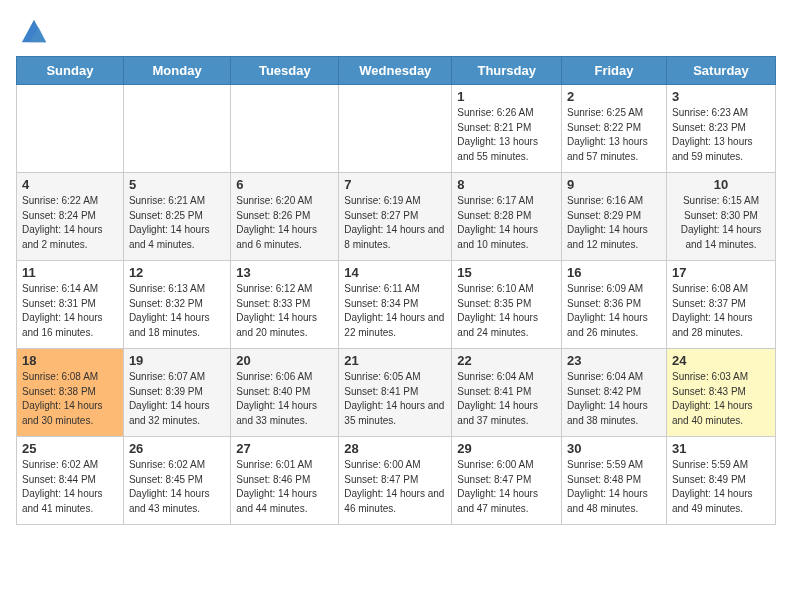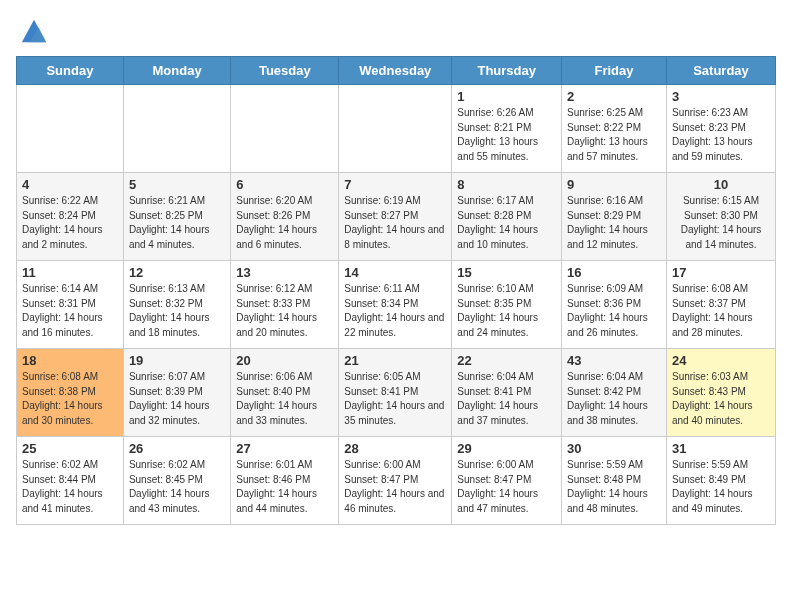--- a/index.html
+++ b/index.html
@@ -265,21 +265,21 @@
 Sunset: 8:41 PM
 Daylight: 14 hours and 35 minutes.</div>
         </td>
         <td style="background: rgb(245, 245, 245);">
           <span class="day-number">22</span>
           <div class="day-info" style="white-space: pre-line;">Sunrise: 6:04 AM
 Sunset: 8:41 PM
 Daylight: 14 hours and 37 minutes.</div>
         </td>
         <td style="background: rgb(245, 245, 245);">
-          <span class="day-number">43</span>
+          <span class="day-number">23</span>
           <div class="day-info" style="white-space: pre-line;">Sunrise: 6:04 AM
 Sunset: 8:42 PM
 Daylight: 14 hours and 38 minutes.</div>
         </td>
         <td style="background: #fef9c3;">
           <span class="day-number">24</span>
           <div class="day-info" style="white-space: pre-line;">Sunrise: 6:03 AM
 Sunset: 8:43 PM
 Daylight: 14 hours and 40 minutes.</div>
         </td>

